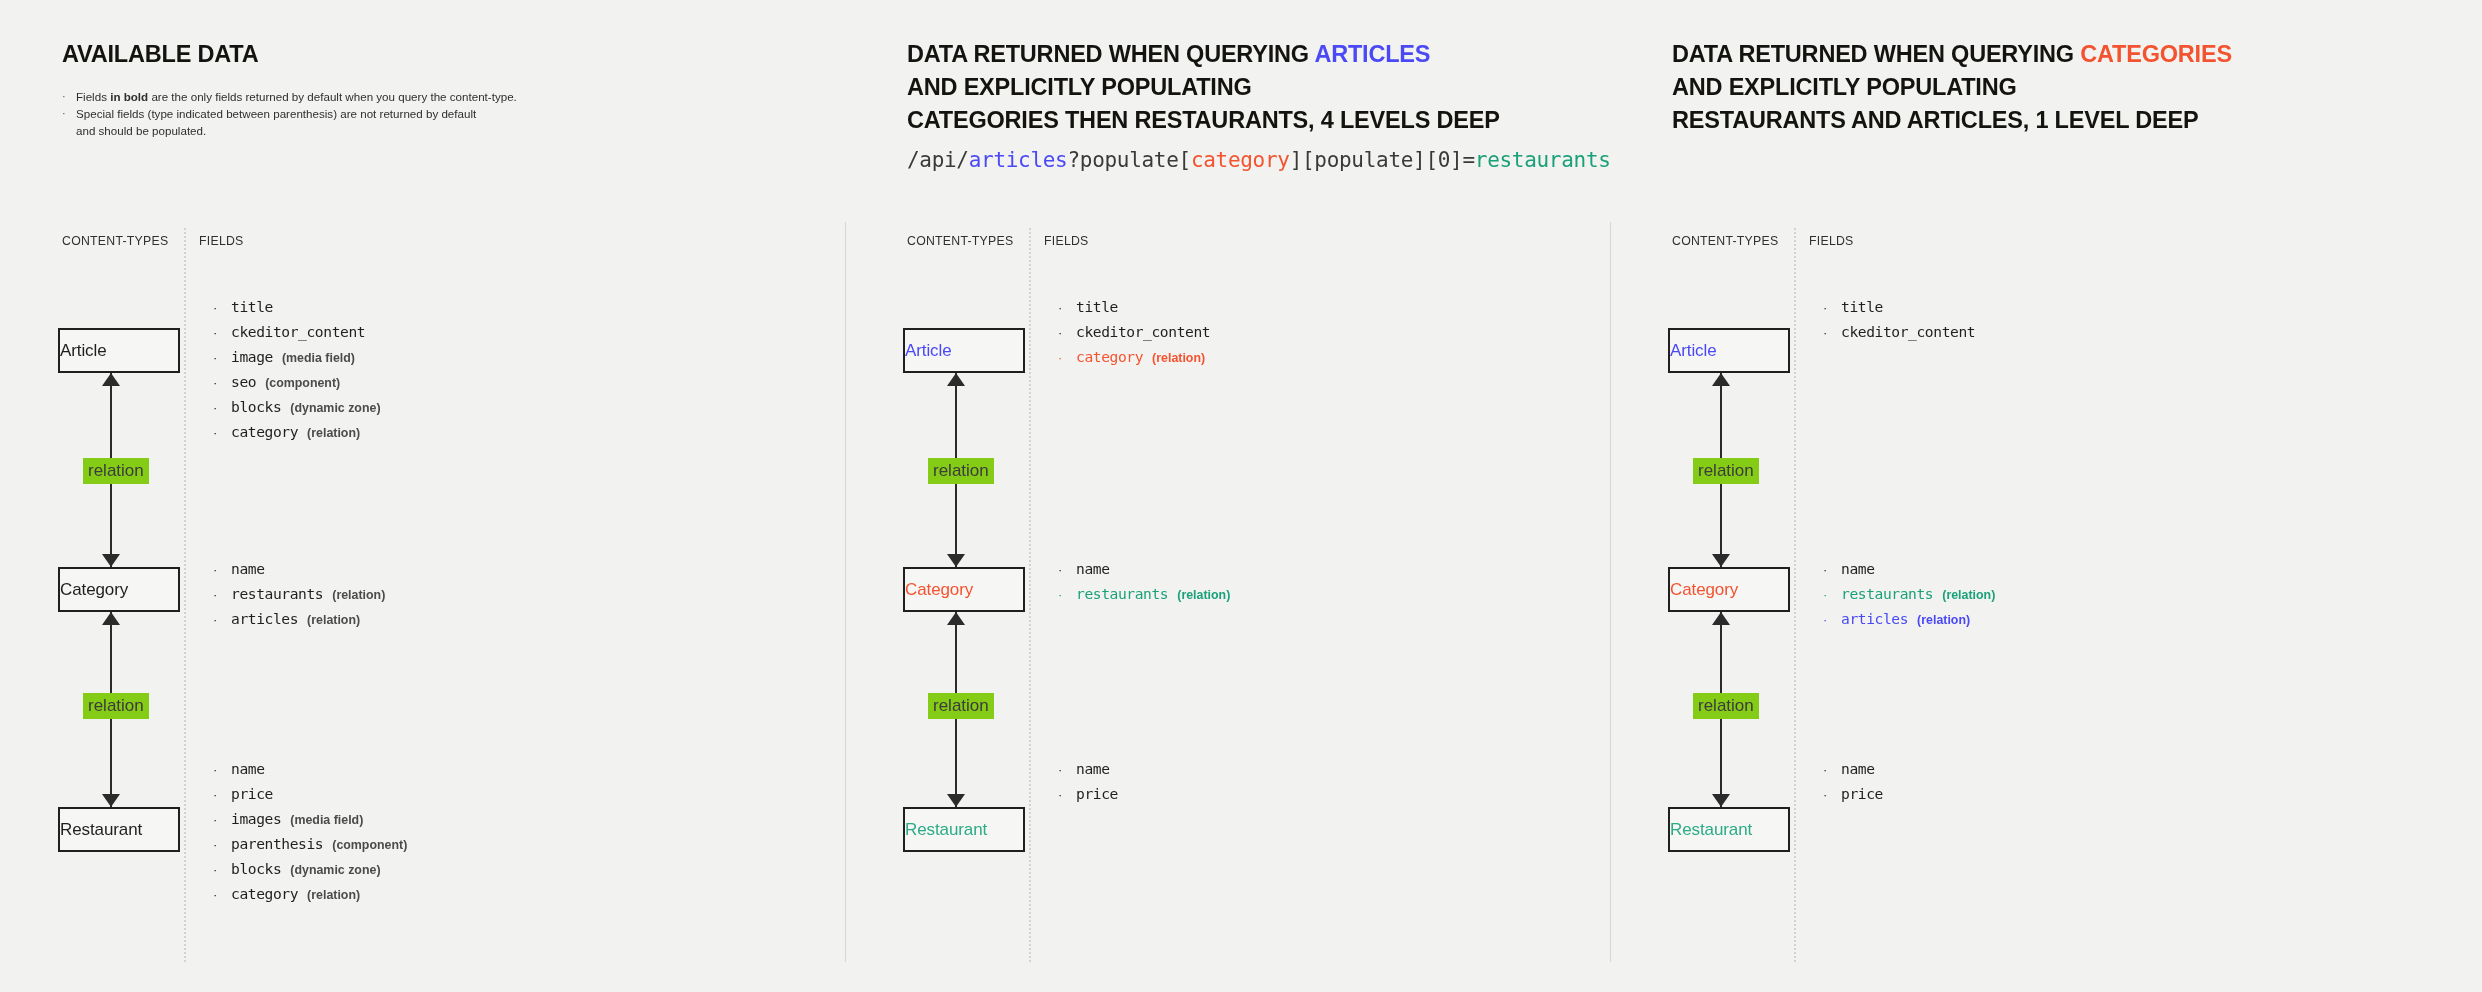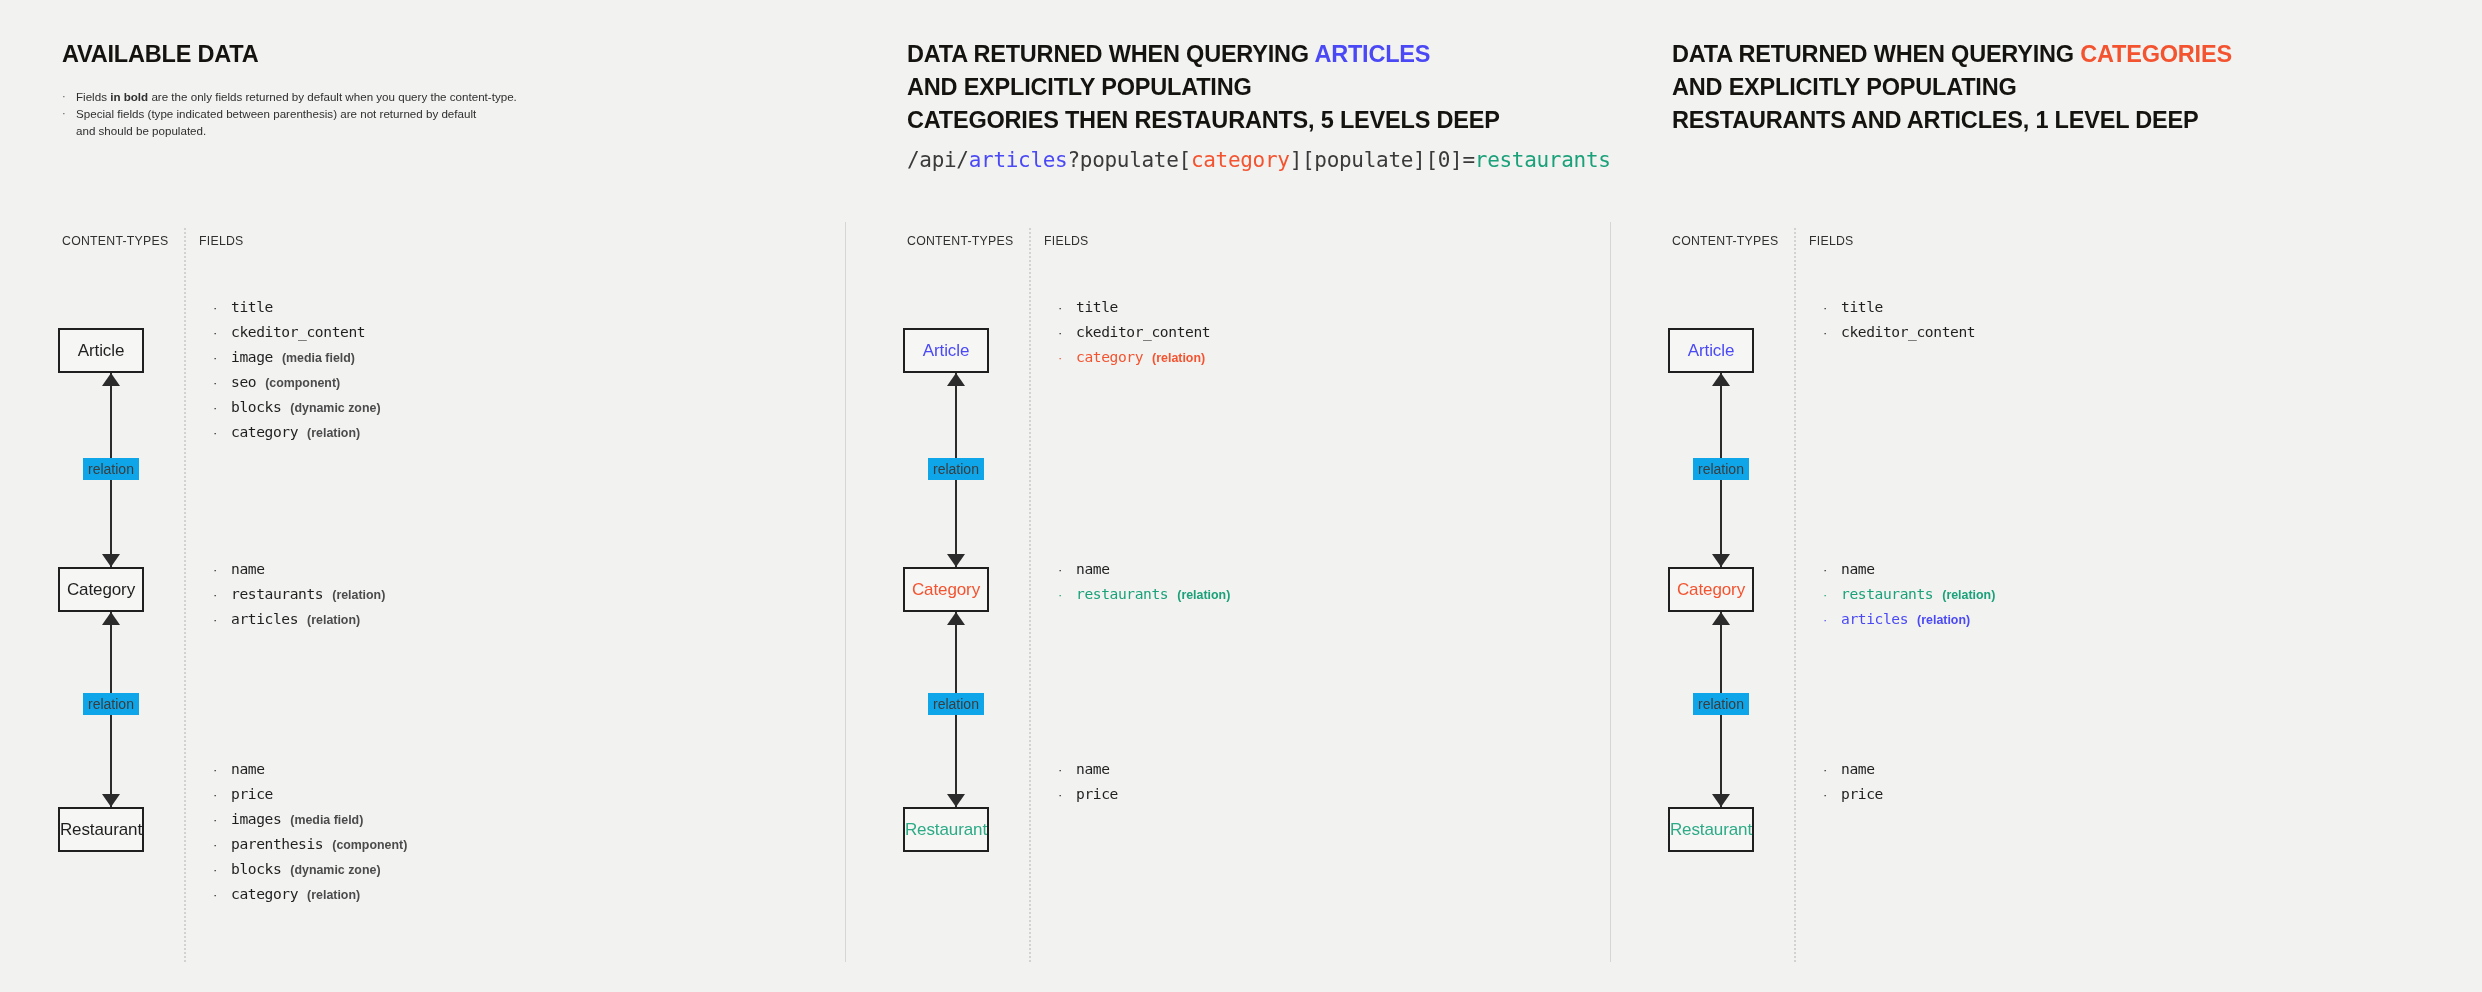--- a/index.html
+++ b/index.html
@@ -111,27 +111,26 @@
     position: absolute;
     top: 228px;
     width: 0px;
     height: 734px;
     border-left: 2px dotted #d2d2cf;
   }
 
   
   .ct-box {
     position: absolute;
-    width: 86px;
+    width: 122px;
     height: 45px;
     border: 2.5px solid #1f1f1f;
     background: #f6f6f5;
     display: flex;
     align-items: center;
-    justify-content: center;
     font-size: 17px;
     color: #1f1f1f;
     letter-spacing: -0.1px;
   }
   .ct-article    { top: 328px; }
   .ct-category   { top: 567px; }
   .ct-restaurant { top: 807px; }
 
   .ct-box.c-article    { color: #4a49f5; }
   .ct-box.c-category   { color: #f4532f; }
@@ -150,23 +149,23 @@
     position: absolute;
     width: 0; height: 0;
     border-left: 9px solid transparent;
     border-right: 9px solid transparent;
   }
   .arrow-up   { border-bottom: 13px solid #2b2b2b; }
   .arrow-down { border-top: 13px solid #2b2b2b; }
 
   .rel-label {
     position: absolute;
-    font-size: 14px;
+    font-size: 17px;
     color: #3c3c3c;
-    background: #0ea5e9;
+    background: #84cc16;
     padding: 3px 5px;
     white-space: nowrap;
   }
   .rel-label-1 { top: 458px; }
   .rel-label-2 { top: 693px; }
 
   
   .field-list { position: absolute; }
   .fl-article    { top: 295px; }
   .fl-category   { top: 557px; }
@@ -321,21 +320,21 @@
             <span class="field-type">(dynamic zone)</span>
           </div>
           <div class="field-row c-default">
             <span class="f-dot">·</span>
             <span class="field-name">category</span>
             <span class="field-type">(relation)</span>
           </div>
         </div>
       </div>
       <div class="panel panel-2">
-        <div class="heading"><span>DATA RETURNED WHEN QUERYING </span><span class="hl-articles">ARTICLES</span><br><span>AND EXPLICITLY POPULATING</span><br><span>CATEGORIES THEN RESTAURANTS, 5 LEVELS DEEP</span></div>
+        <div class="heading"><span>DATA RETURNED WHEN QUERYING </span><span class="hl-articles">ARTICLES</span><br><span>AND EXPLICITLY POPULATING</span><br><span>CATEGORIES THEN RESTAURANTS, 4 LEVELS DEEP</span></div>
         <div class="api-url"><span class="">/api/</span><span class="u-articles">articles</span><span class="">?populate[</span><span class="u-categories">category</span><span class="">][populate][0]=</span><span class="u-restaurants">restaurants</span></div>
         <div class="col-label col-label-ct">CONTENT-TYPES</div>
         <div class="col-label col-label-fl">FIELDS</div>
         <div class="dotted-divider" style="left: 184px;"></div>
         <div class="ct-box ct-article c-article" style="left: 58px;">
           <span>Article</span>
         </div>
         <div class="ct-box ct-category c-category" style="left: 58px;">
           <span>Category</span>
         </div>

